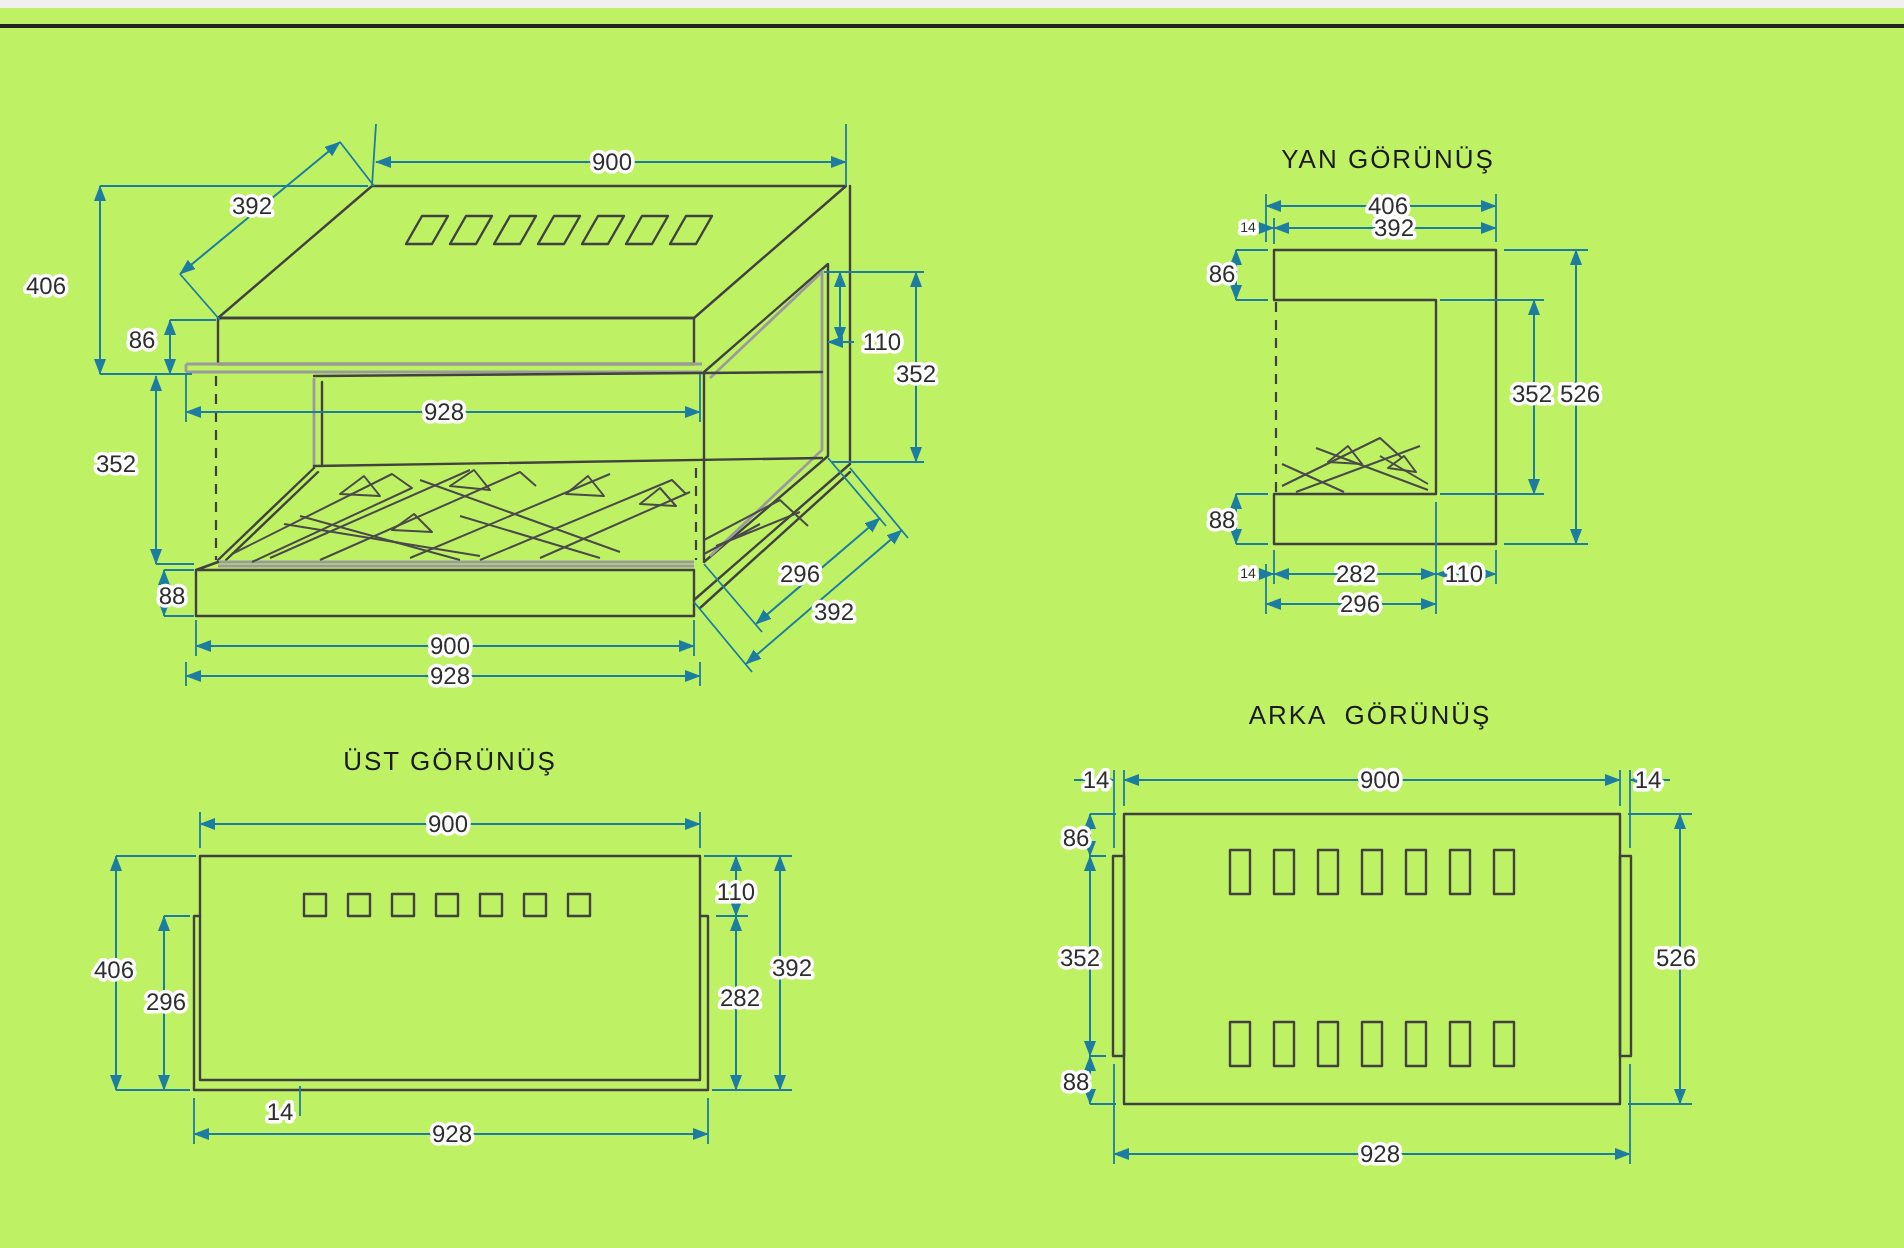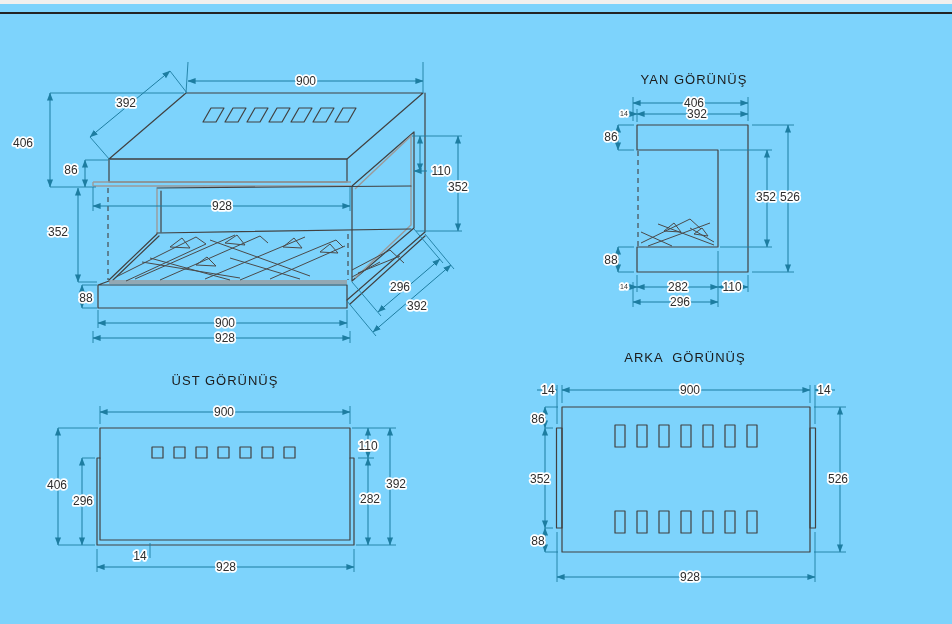--- a/index.html
+++ b/index.html
@@ -1,16 +1,16 @@
 <!DOCTYPE html>
 <html><head>
 <meta charset="utf-8">
 <style>
   html,body{margin:0;padding:0;background:#fff;}
-  .stage{position:relative;width:952px;height:624px;background:#7dd3fc;overflow:hidden;
+  .stage{position:relative;width:952px;height:624px;background:#bef264;overflow:hidden;
          font-family:"Liberation Sans",sans-serif;}
   .topstrip{position:absolute;left:0;top:0;width:952px;height:4px;background:#f1f0ee;}
   .toprule{position:absolute;left:0;top:12px;width:952px;height:2px;background:#232323;}
   svg{position:absolute;left:0;top:0;}
   .ln{stroke:#414141;stroke-width:1.2;fill:none;stroke-linejoin:round;stroke-linecap:round;}
   .lng{stroke:#9b9b9b;stroke-width:1.4;fill:none;}
   .log{stroke:#4a4a4a;stroke-width:1;fill:none;stroke-linejoin:round;}
   .dash{stroke:#414141;stroke-width:1.1;stroke-dasharray:5 4;fill:none;}
   .dim{stroke:#1d7da1;stroke-width:1;fill:none;}
   .dimx{stroke:#1d7da1;stroke-width:0.9;fill:none;}

